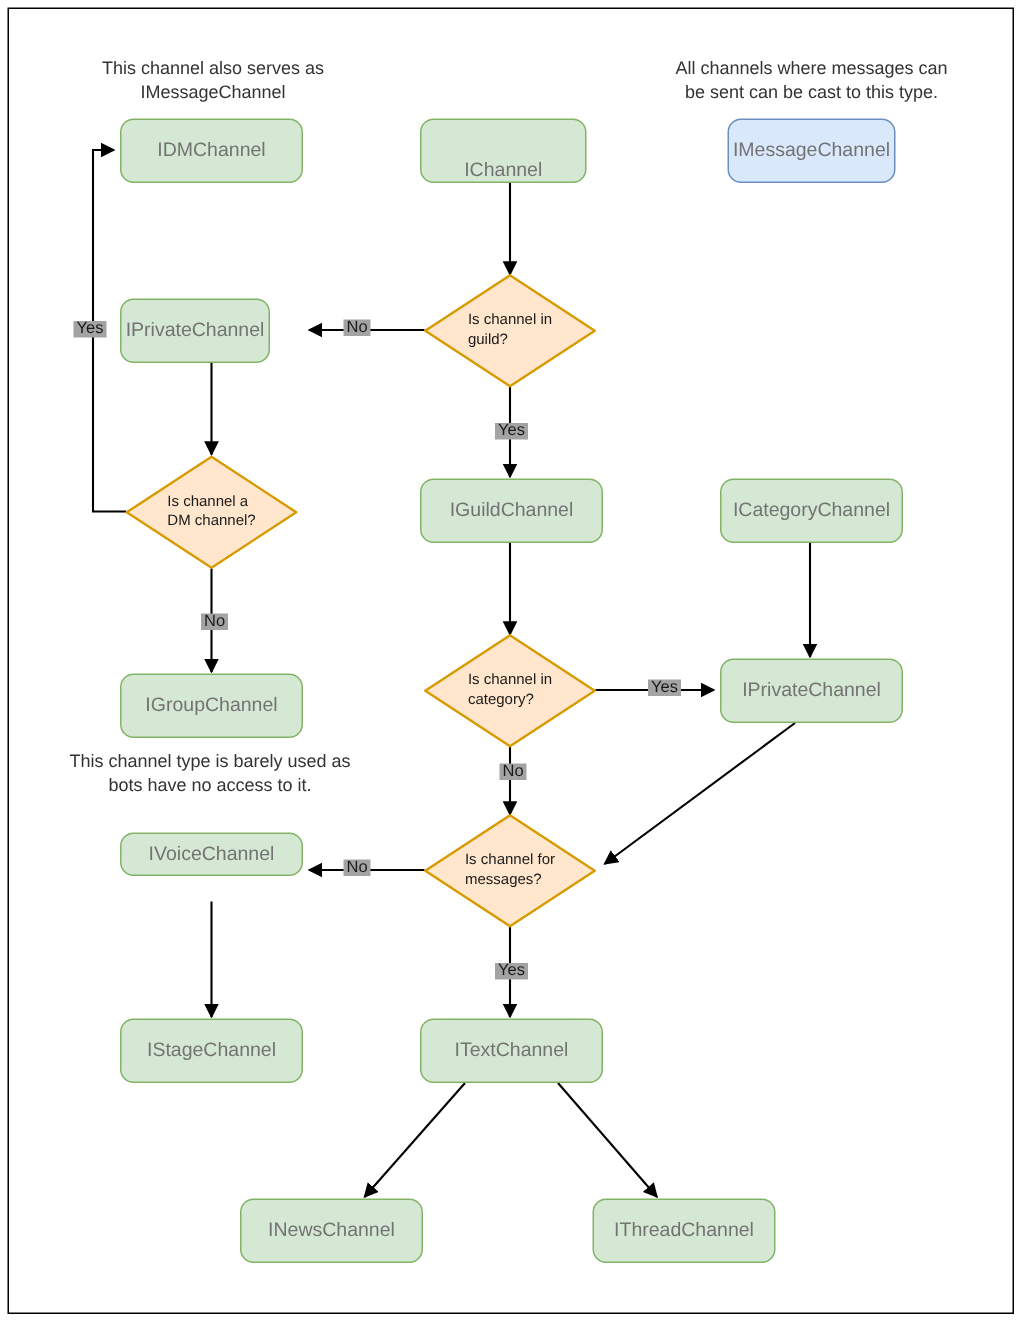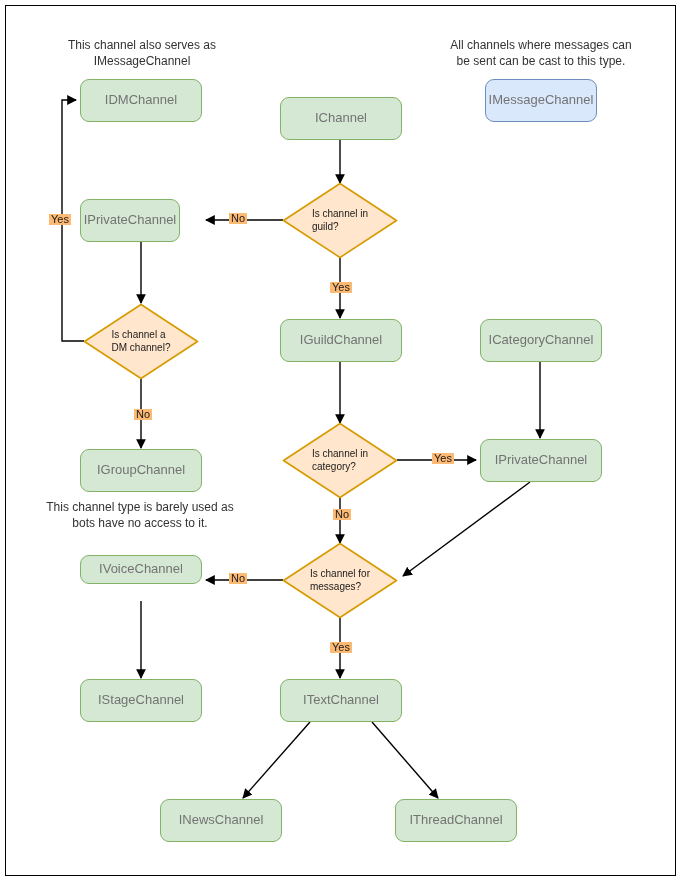--- a/index.html
+++ b/index.html
@@ -86,21 +86,21 @@
     text-align: center;
     font-size: 12px;
     color: #333333;
     line-height: 1.3;
     white-space: pre-line;
   }
   .edge-label {
     position: absolute;
     font-size: 11px;
     color: #1a1a1a;
-    background: #fdba74;
+    background: #a3a3a3;
     padding: 0 2px;
     text-align: left;
     line-height: 1;
   }
 </style>
 </head>
 <body>
 
 <div id="canvas">
 
@@ -154,21 +154,21 @@
   <div class="note" style="left:440px; top:38px; width:202px;">All channels where messages can
 be sent can be cast to this type.</div>
 
   <div class="note" style="left:40px; top:500px; width:200px;">This channel type is barely used as
 bots have no access to it.</div>
 
   <div class="node box" style="left:80px; top:79px; width:122px; height:43px;">
     <span>IDMChannel</span>
   </div>
 
-  <div class="node box" style="left:280px; top:97px; width:122px; height:43px;">
+  <div class="node box" style="left:280px; top:79px; width:111px; height:43px;align-items:flex-end;">
     <span>IChannel</span>
   </div>
 
   <div class="node box blue" style="left:485px; top:79px; width:112px; height:43px;">
     <span>IMessageChannel</span>
   </div>
 
   <div class="node box" style="left:80px; top:199px; width:100px; height:43px;">
     <span>IPrivateChannel</span>
   </div>

